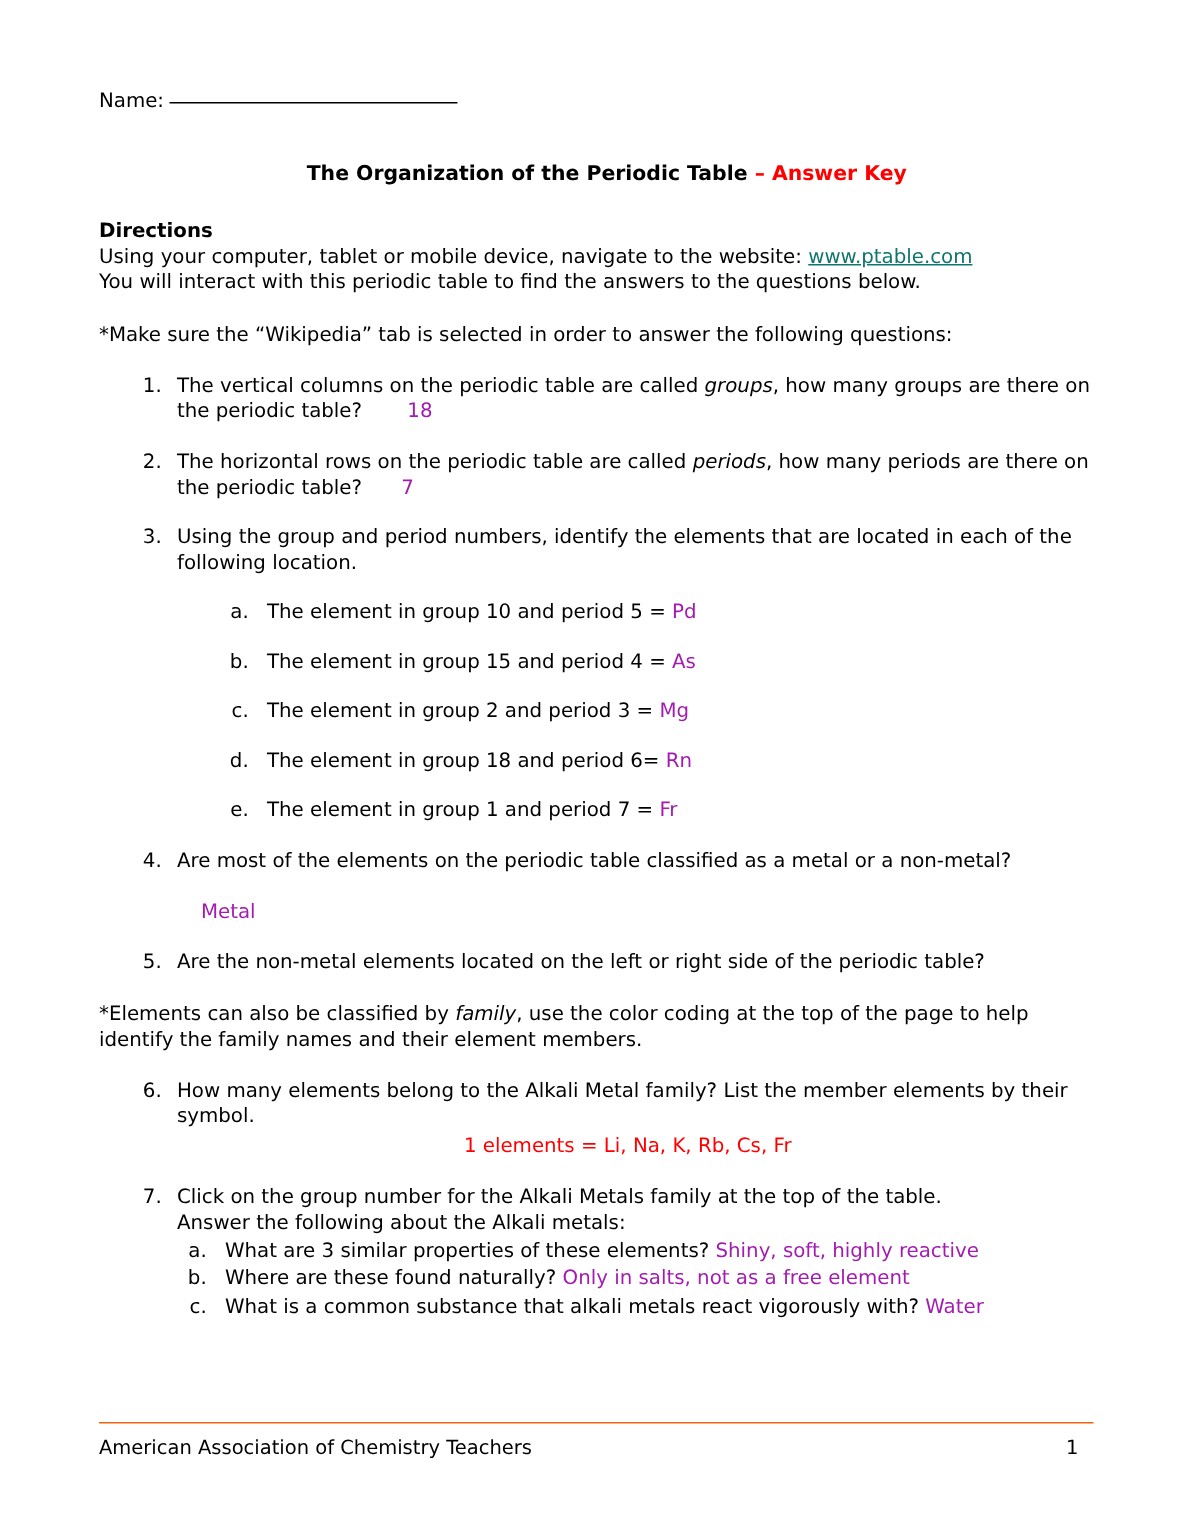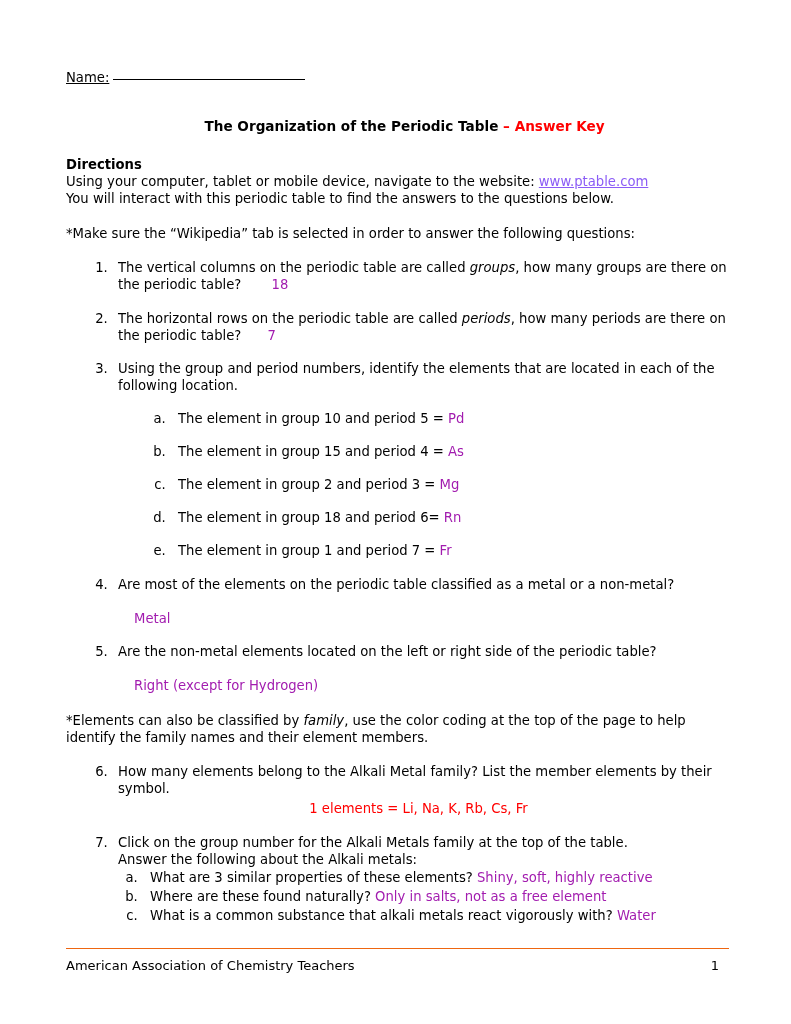--- a/index.html
+++ b/index.html
@@ -17,28 +17,26 @@
     height: 1024px;
     background: #ffffff;
     box-sizing: border-box;
     padding: 60px 62px 0 66px;
     font-size: 13.2px;
     line-height: 1.28;
     overflow: hidden;
   }
   .red { color: #a21caf; }
   .link {
-    color: #8b5cf6;
+    color: #0f766e;
     text-decoration: underline;
   }
   .nameline {
-    margin-top: 10px;
     font-size: 13.2px;
     white-space: nowrap;
-    text-decoration: underline;
   }
   .nameline .blank {
     display: inline-block;
     width: 192px;
     border-bottom: 1px solid #000;
     margin-left: 4px;
     vertical-align: 2px;
   }
   .title {
     text-align: center;
@@ -164,21 +162,20 @@
       </ol>
     </li>
 
     <li>
       <span>Are most of the elements on the periodic table classified as a metal or a non-metal?</span>
       <div class="sub-answer red">Metal</div>
     </li>
 
     <li>
       <span>Are the non-metal elements located on the left or right side of the periodic table?</span>
-      <div class="sub-answer red">Right (except for Hydrogen)</div>
     </li>
   </ol>
 
   <div class="starline">
     <span>*Elements can also be classified by </span><i>family</i><span>, use the color coding at the top of the page to help identify the family names and their element members.</span>
   </div>
 
   <ol class="main" start="6">
     <li>
       <span>How many elements belong to the Alkali Metal family? List the member elements by their symbol.</span>

